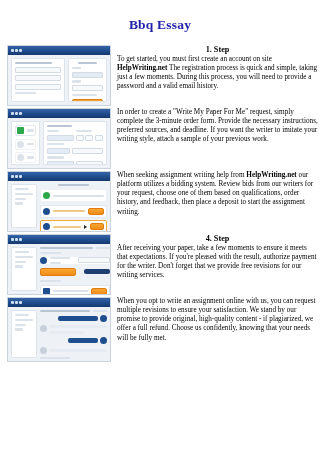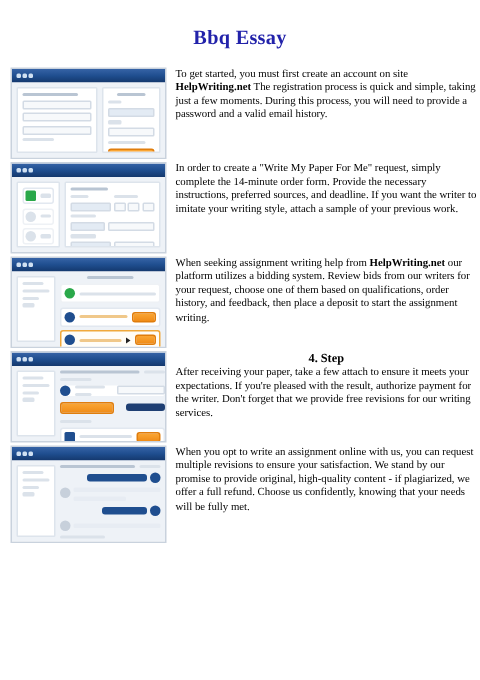--- a/index.html
+++ b/index.html
@@ -191,20 +191,21 @@
           <div class="field filled"></div>
           <div class="ln w30"></div>
           <div class="field"></div>
           <div class="ln w80"></div>
           <div class="btn-orange"></div>
 
         </div>
       </div>
     </div>
     <div class="step-text">
+      <div class="step-head">1. Step</div>
       <p class="step-body"><span>To get started, you must first create an account on site </span><b>HelpWriting.net</b><span> The registration process is quick and simple, taking just a few moments. During this process, you will need to provide a password and a valid email history.</span></p>
     </div>
   </div>
 
   <div class="step-row">
     <div class="shot">
       <div class="shot-tb">
         <span class="dot"></span>
         <span class="dot"></span>
         <span class="dot"></span>
@@ -248,21 +249,21 @@
           <div class="ln w30"></div>
           <div style="display:flex;gap:2px">
             <div class="field filled" style="flex:1"></div>
             <div class="field" style="flex:1"></div>
           </div>
 
         </div>
       </div>
     </div>
     <div class="step-text">
-      <p class="step-body"><span>In order to create a "Write My Paper For Me" request, simply complete the 14-minute order form. Provide the necessary instructions, preferred sources, and deadline. If you want the writer to imitate your writing style, attach a sample of your previous work.</span><b></b><span></span></p>
+      <p class="step-body"><span>In order to create a "Write My Paper For Me" request, simply complete the 3-minute order form. Provide the necessary instructions, preferred sources, and deadline. If you want the writer to imitate your writing style, attach a sample of your previous work.</span><b></b><span></span></p>
     </div>
   </div>
 
   <div class="step-row">
     <div class="shot">
       <div class="shot-tb">
         <span class="dot"></span>
         <span class="dot"></span>
         <span class="dot"></span>
       </div>
@@ -337,21 +338,21 @@
             <span class="avatar" style="border-radius:1px"></span>
             <span class="ln w100 grow" style="margin:0"></span>
             <span class="btn-orange sm"></span>
           </div>
 
         </div>
       </div>
     </div>
     <div class="step-text">
       <div class="step-head">4. Step</div>
-      <p class="step-body"><span>After receiving your paper, take a few attach to ensure it meets your expectations. If you're pleased with the result, authorize payment for the writer. Don't forget that we provide free revisions for our writing services.</span><b></b><span></span></p>
+      <p class="step-body"><span>After receiving your paper, take a few moments to ensure it meets that expectations. If you're pleased with the result, authorize payment for the writer. Don't forget that we provide free revisions for our writing services.</span><b></b><span></span></p>
     </div>
   </div>
 
   <div class="step-row">
     <div class="shot">
       <div class="shot-tb">
         <span class="dot"></span>
         <span class="dot"></span>
         <span class="dot"></span>
       </div>

